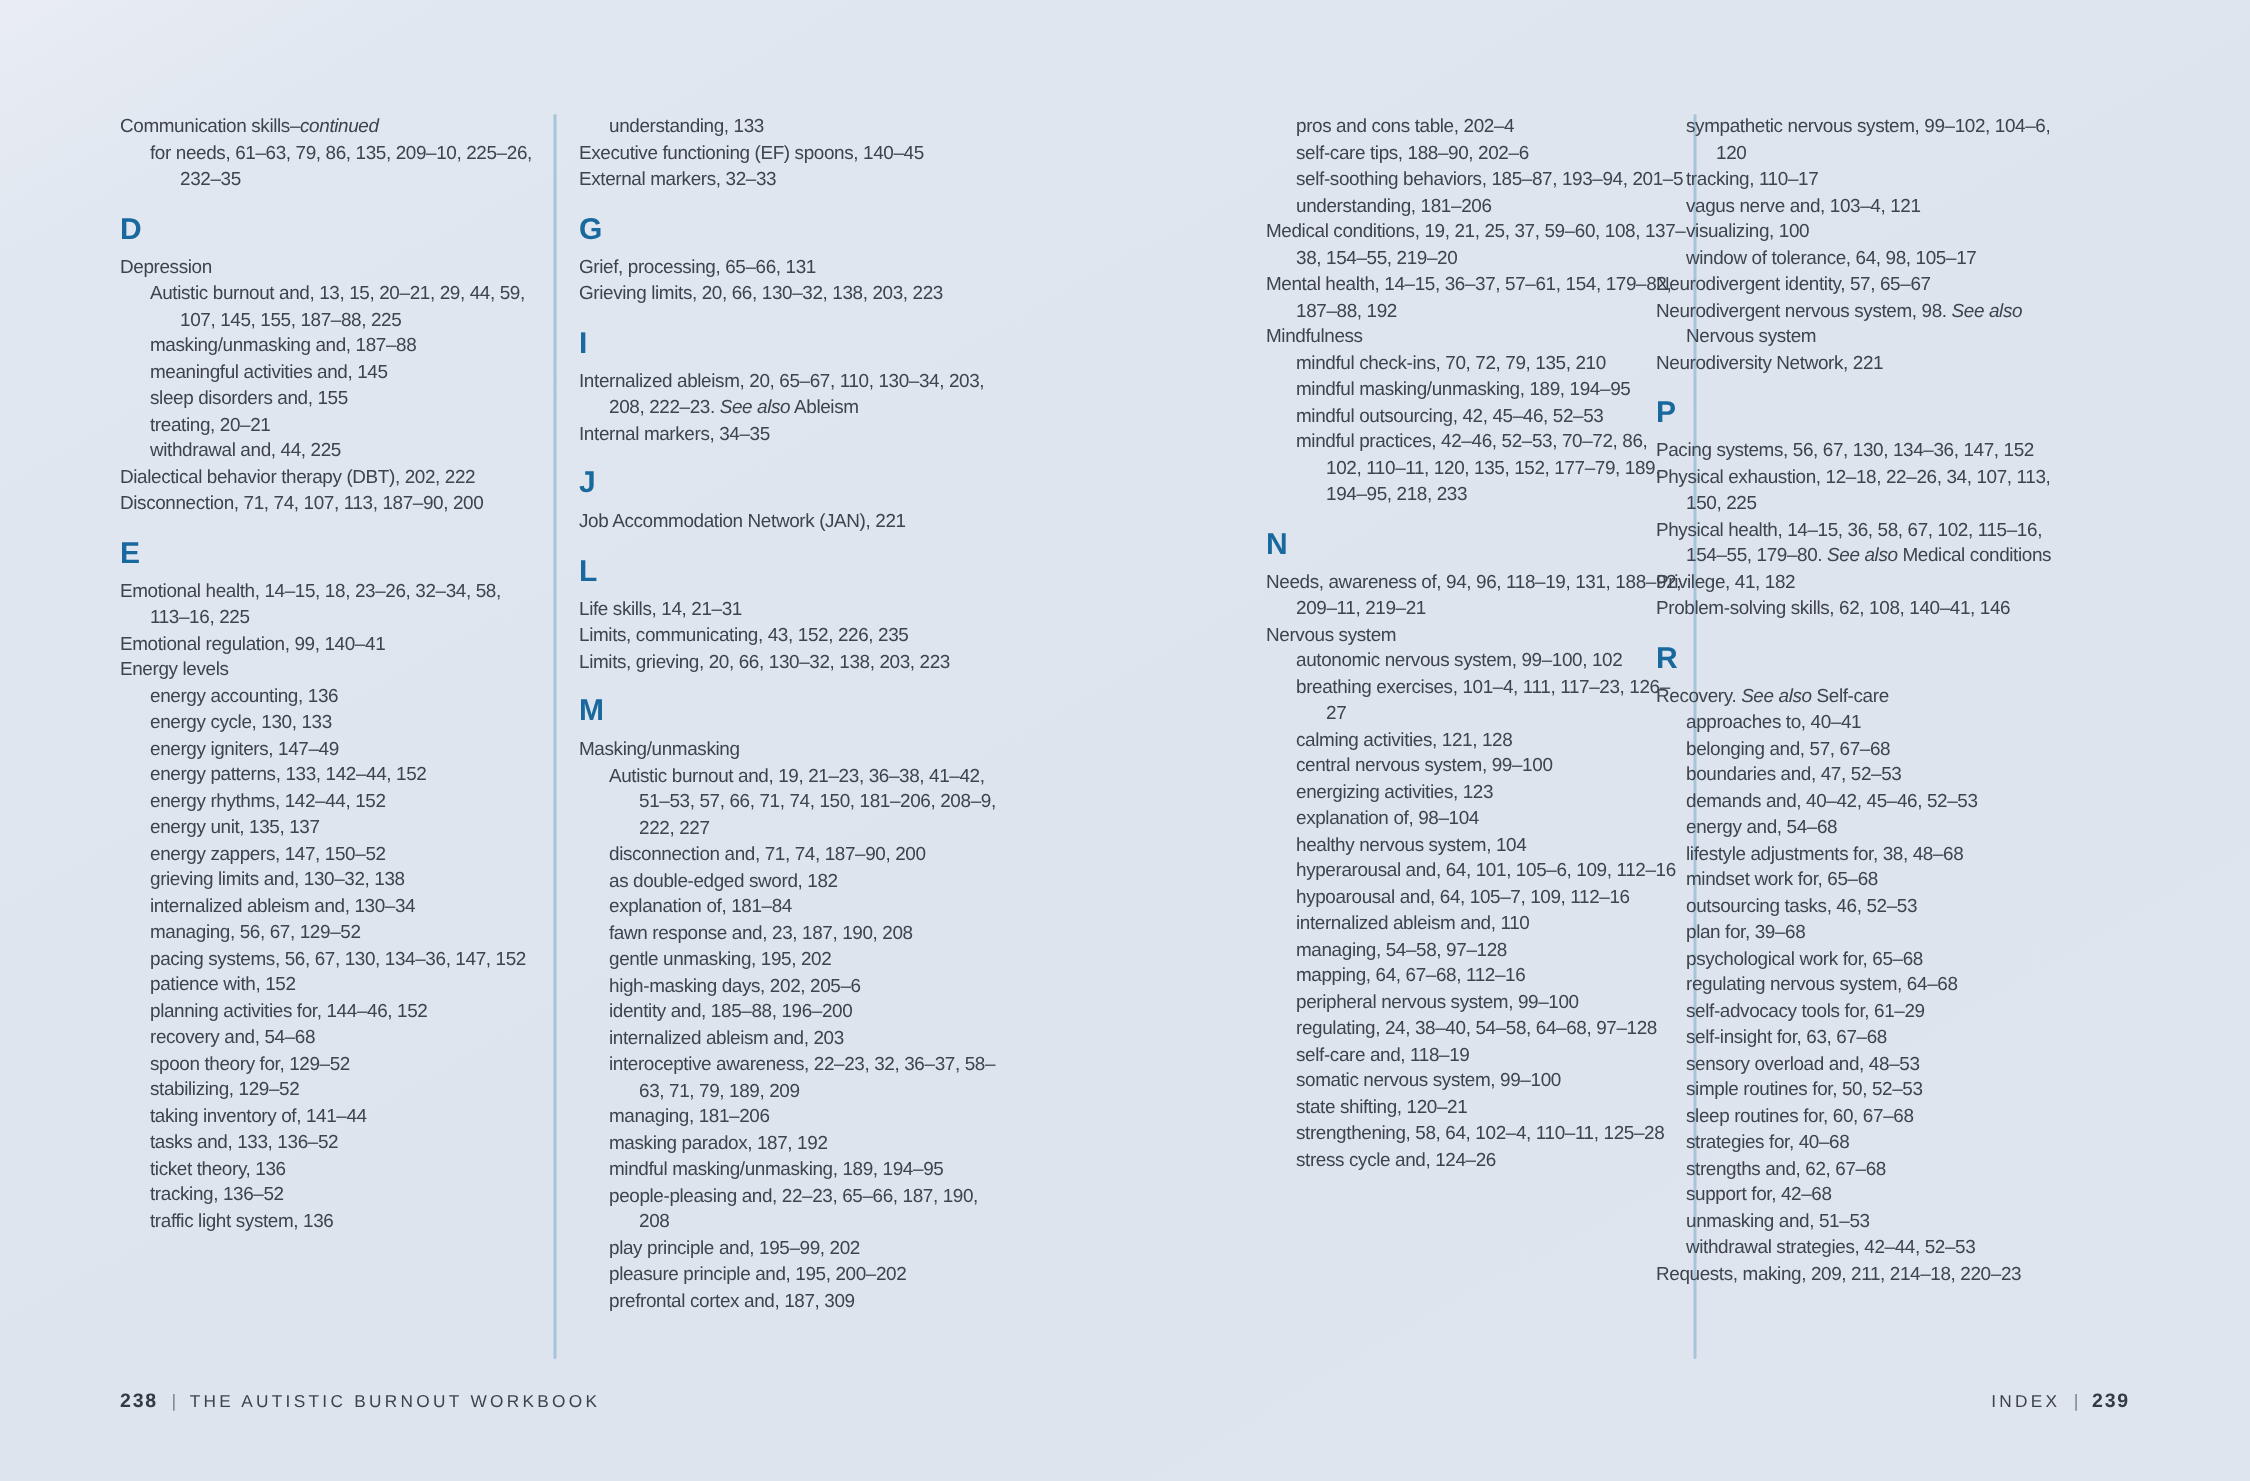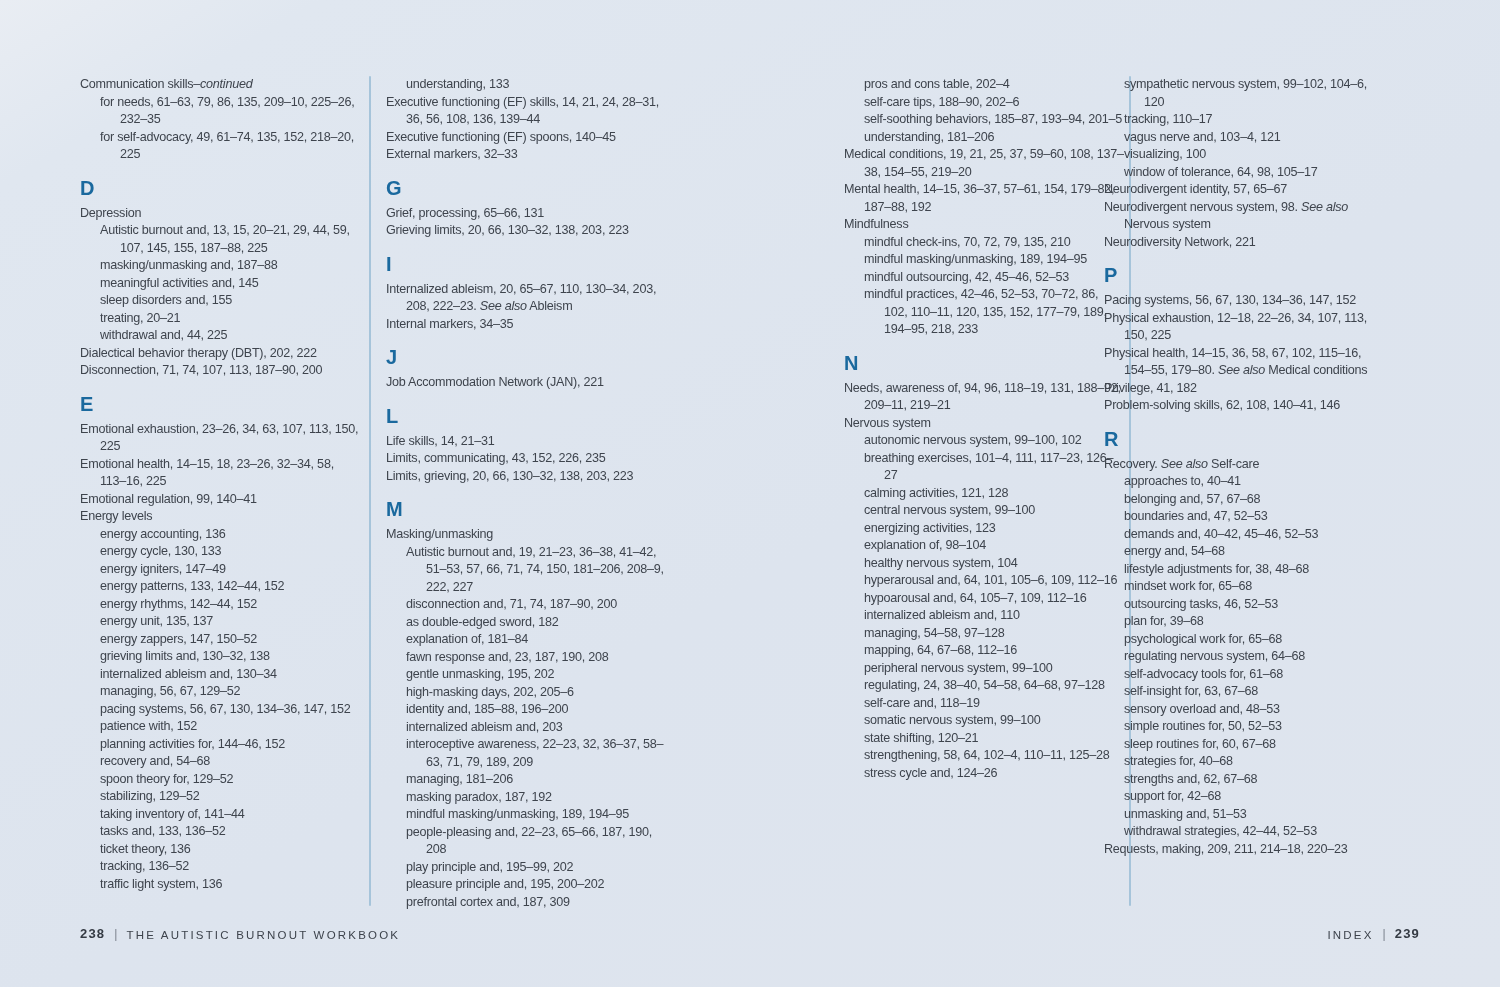--- a/index.html
+++ b/index.html
@@ -46,33 +46,31 @@
   i{font-style:italic;}
 </style>
 </head>
 <body>
 
 <div class="spread">
 
   <div class="index-col col-1">
       <div class="entry e0">Communication skills–<i>continued</i></div>
       <div class="entry e1">for needs, 61–63, 79, 86, 135, 209–10, 225–26, 232–35</div>
-      <div class="entry e1">for self-advocacy, 49, 61–74, 135, 152, 218–20, 225</div>
       <div class="heading">D</div>
       <div class="entry e0">Depression</div>
       <div class="entry e1">Autistic burnout and, 13, 15, 20–21, 29, 44, 59, 107, 145, 155, 187–88, 225</div>
       <div class="entry e1">masking/unmasking and, 187–88</div>
       <div class="entry e1">meaningful activities and, 145</div>
       <div class="entry e1">sleep disorders and, 155</div>
       <div class="entry e1">treating, 20–21</div>
       <div class="entry e1">withdrawal and, 44, 225</div>
       <div class="entry e0">Dialectical behavior therapy (DBT), 202, 222</div>
       <div class="entry e0">Disconnection, 71, 74, 107, 113, 187–90, 200</div>
       <div class="heading">E</div>
-      <div class="entry e0">Emotional exhaustion, 23–26, 34, 63, 107, 113, 150, 225</div>
       <div class="entry e0">Emotional health, 14–15, 18, 23–26, 32–34, 58, 113–16, 225</div>
       <div class="entry e0">Emotional regulation, 99, 140–41</div>
       <div class="entry e0">Energy levels</div>
       <div class="entry e1">energy accounting, 136</div>
       <div class="entry e1">energy cycle, 130, 133</div>
       <div class="entry e1">energy igniters, 147–49</div>
       <div class="entry e1">energy patterns, 133, 142–44, 152</div>
       <div class="entry e1">energy rhythms, 142–44, 152</div>
       <div class="entry e1">energy unit, 135, 137</div>
       <div class="entry e1">energy zappers, 147, 150–52</div>
@@ -87,21 +85,20 @@
       <div class="entry e1">stabilizing, 129–52</div>
       <div class="entry e1">taking inventory of, 141–44</div>
       <div class="entry e1">tasks and, 133, 136–52</div>
       <div class="entry e1">ticket theory, 136</div>
       <div class="entry e1">tracking, 136–52</div>
       <div class="entry e1">traffic light system, 136</div>
     </div>
   <div class="divider divider-1"></div>
   <div class="index-col col-2">
       <div class="entry e1">understanding, 133</div>
-      <div class="entry e0">Executive functioning (EF) skills, 14, 21, 24, 28–31, 36, 56, 108, 136, 139–44</div>
       <div class="entry e0">Executive functioning (EF) spoons, 140–45</div>
       <div class="entry e0">External markers, 32–33</div>
       <div class="heading">G</div>
       <div class="entry e0">Grief, processing, 65–66, 131</div>
       <div class="entry e0">Grieving limits, 20, 66, 130–32, 138, 203, 223</div>
       <div class="heading">I</div>
       <div class="entry e0">Internalized ableism, 20, 65–67, 110, 130–34, 203, 208, 222–23. <i>See also</i> Ableism</div>
       <div class="entry e0">Internal markers, 34–35</div>
       <div class="heading">J</div>
       <div class="entry e0">Job Accommodation Network (JAN), 221</div>
@@ -187,21 +184,21 @@
       <div class="entry e1">belonging and, 57, 67–68</div>
       <div class="entry e1">boundaries and, 47, 52–53</div>
       <div class="entry e1">demands and, 40–42, 45–46, 52–53</div>
       <div class="entry e1">energy and, 54–68</div>
       <div class="entry e1">lifestyle adjustments for, 38, 48–68</div>
       <div class="entry e1">mindset work for, 65–68</div>
       <div class="entry e1">outsourcing tasks, 46, 52–53</div>
       <div class="entry e1">plan for, 39–68</div>
       <div class="entry e1">psychological work for, 65–68</div>
       <div class="entry e1">regulating nervous system, 64–68</div>
-      <div class="entry e1">self-advocacy tools for, 61–68</div>
+      <div class="entry e1">self-advocacy tools for, 61–29</div>
       <div class="entry e1">self-insight for, 63, 67–68</div>
       <div class="entry e1">sensory overload and, 48–53</div>
       <div class="entry e1">simple routines for, 50, 52–53</div>
       <div class="entry e1">sleep routines for, 60, 67–68</div>
       <div class="entry e1">strategies for, 40–68</div>
       <div class="entry e1">strengths and, 62, 67–68</div>
       <div class="entry e1">support for, 42–68</div>
       <div class="entry e1">unmasking and, 51–53</div>
       <div class="entry e1">withdrawal strategies, 42–44, 52–53</div>
       <div class="entry e0">Requests, making, 209, 211, 214–18, 220–23</div>

